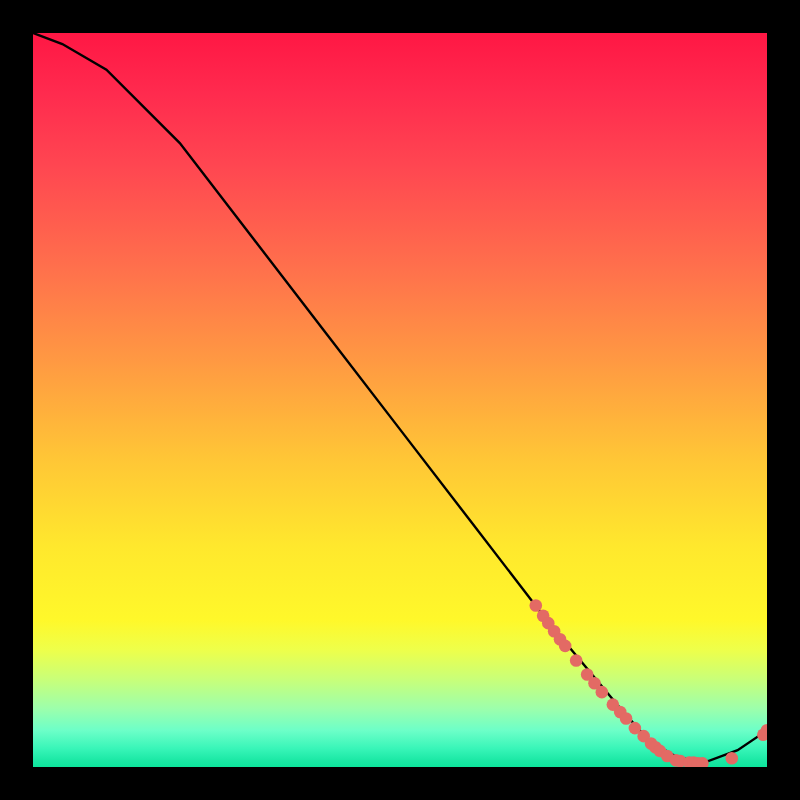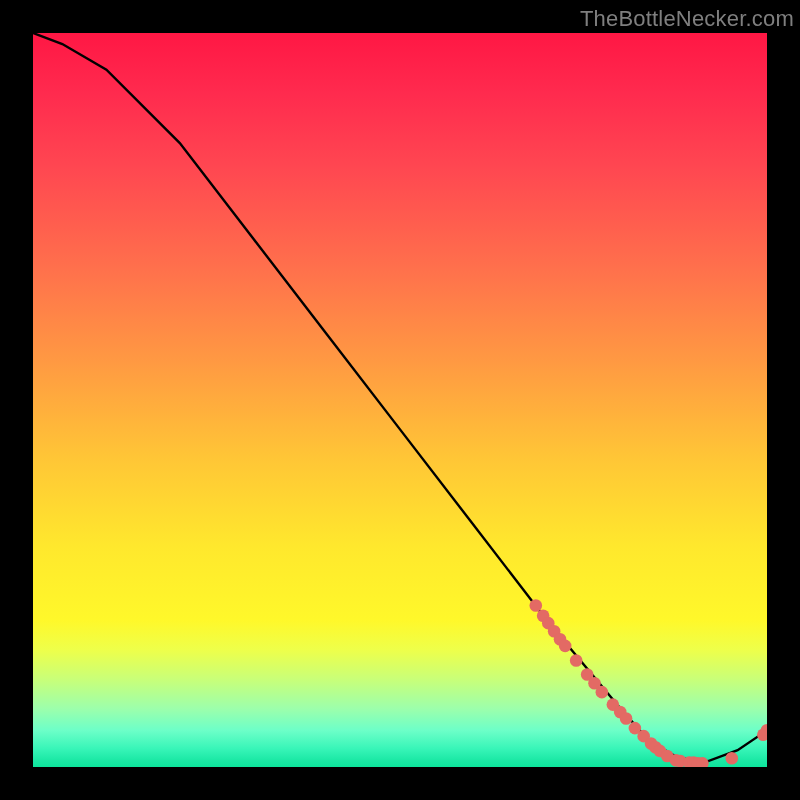--- a/index.html
+++ b/index.html
@@ -69,21 +69,20 @@
     stroke-width: 2.4;
   }
   .dot {
     fill: #e36a64;
   }
 </style>
 </head>
 <body>
 
 <div class="container">
-  <div class="watermark">TheBottleNecker.com</div>
   <div class="plot-area">
     <div class="gradient-bg"></div>
     <svg class="curve-svg" viewBox="0 0 734 734" preserveAspectRatio="none">
       <g id="curve-group">
           <path d="M0.00 0.00 L29.36 11.01 L73.40 36.70 L146.80 110.10 L220.20 205.52 L293.60 300.94 L367.00 396.36 L440.40 491.78 L513.80 587.20 L550.50 631.24 L587.20 675.28 L616.56 708.31 L645.92 725.19 L675.28 728.13 L704.64 717.12 L734.00 697.30" class="curve-line"></path>
         </g>
       <g id="dots-group">
           <circle cx="502.79" cy="572.52" r="6.3" class="dot"></circle>
           <circle cx="510.13" cy="582.80" r="6.3" class="dot"></circle>
           <circle cx="515.27" cy="590.14" r="6.3" class="dot"></circle>

